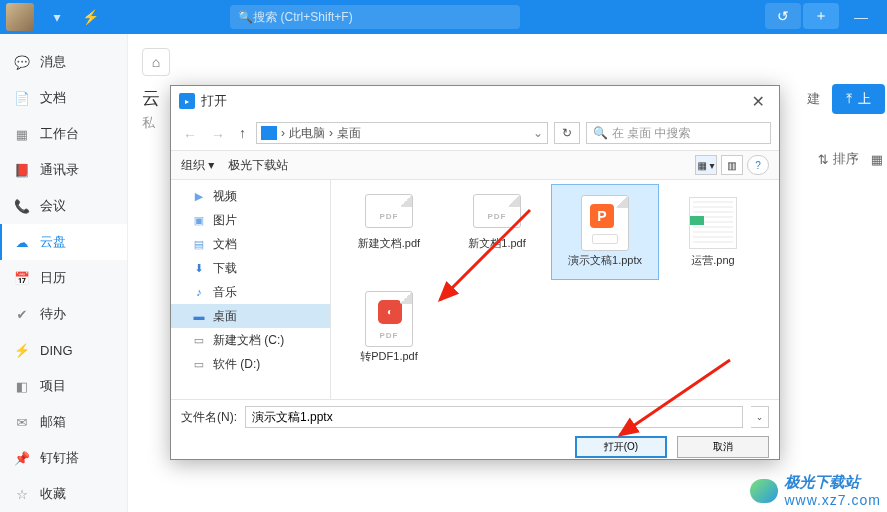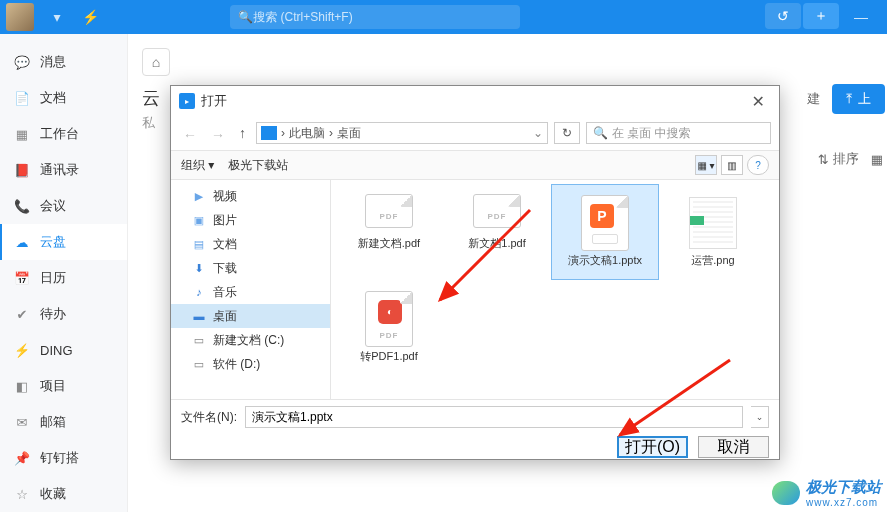--- a/index.html
+++ b/index.html
@@ -58,28 +58,28 @@
 .pptx-bottom{position:absolute;bottom:6px;left:10px;right:10px;height:10px;border:1px solid #ddd;border-radius:2px;}
 .pdf-red{position:absolute;top:8px;left:12px;width:24px;height:24px;background:#e74c3c;border-radius:5px;display:flex;align-items:center;justify-content:center;color:#fff;font-size:10px;font-weight:700;}
 .png-thumb{width:48px;height:52px;border:1px solid #ddd;background:linear-gradient(#fff,#fff);position:relative;}
 .png-thumb::before{content:"";position:absolute;left:3px;top:3px;right:3px;bottom:3px;background:repeating-linear-gradient(#f3f3f3 0 2px,#fff 2px 5px);}
 .png-tag{position:absolute;left:0px;top:18px;width:14px;height:9px;background:#3bbb7d;}
 .dlg-foot{height:60px;border-top:1px solid #e5e5e5;padding:6px 10px;}
 .fn-row{display:flex;align-items:center;gap:8px;font-size:12px;color:#333;margin-bottom:8px;}
 .fn-row input{flex:1;height:22px;border:1px solid #ccc;padding:0 6px;font-size:12px;}
 .fn-drop{width:18px;height:22px;border:1px solid #ccc;border-left:none;display:flex;align-items:center;justify-content:center;font-size:9px;color:#555;}
 .btn-row{display:flex;justify-content:flex-end;gap:10px;}
-.win-btn{width:71px;height:22px;border:1px solid #aaa;background:#f4f4f4;font-size:16px;display:flex;align-items:center;justify-content:center;cursor:pointer;}
+.win-btn{width:92px;height:22px;border:1px solid #aaa;background:#f4f4f4;font-size:10px;display:flex;align-items:center;justify-content:center;cursor:pointer;}
 .win-btn.primary{border:2px solid #2b8ad6;background:#eaf4fd;}
 
 .arrow{position:absolute;pointer-events:none;}
 .logo{position:absolute;right:6px;bottom:4px;display:flex;align-items:center;gap:6px;}
 .logo-ic{width:28px;height:24px;border-radius:12px;background:linear-gradient(135deg,#7de07a,#2a9adf);}
 .logo-txt{font-size:15px;color:#2b86d6;font-style:italic;font-weight:700;font-family:Liberation Serif, serif;}
-.logo-sub{font-size:10px;color:#2b86d6;letter-spacing:1px;}
+.logo-sub{font-size:14px;color:#2b86d6;letter-spacing:1px;}
 </style>
 </head>
 <body>
 
 <div class="top-bar">
   <div class="avatar"></div>
   <div class="tb-icon">▾</div>
   <div class="tb-icon">⚡</div>
   <div class="search-bar">
     <span>🔍</span>

